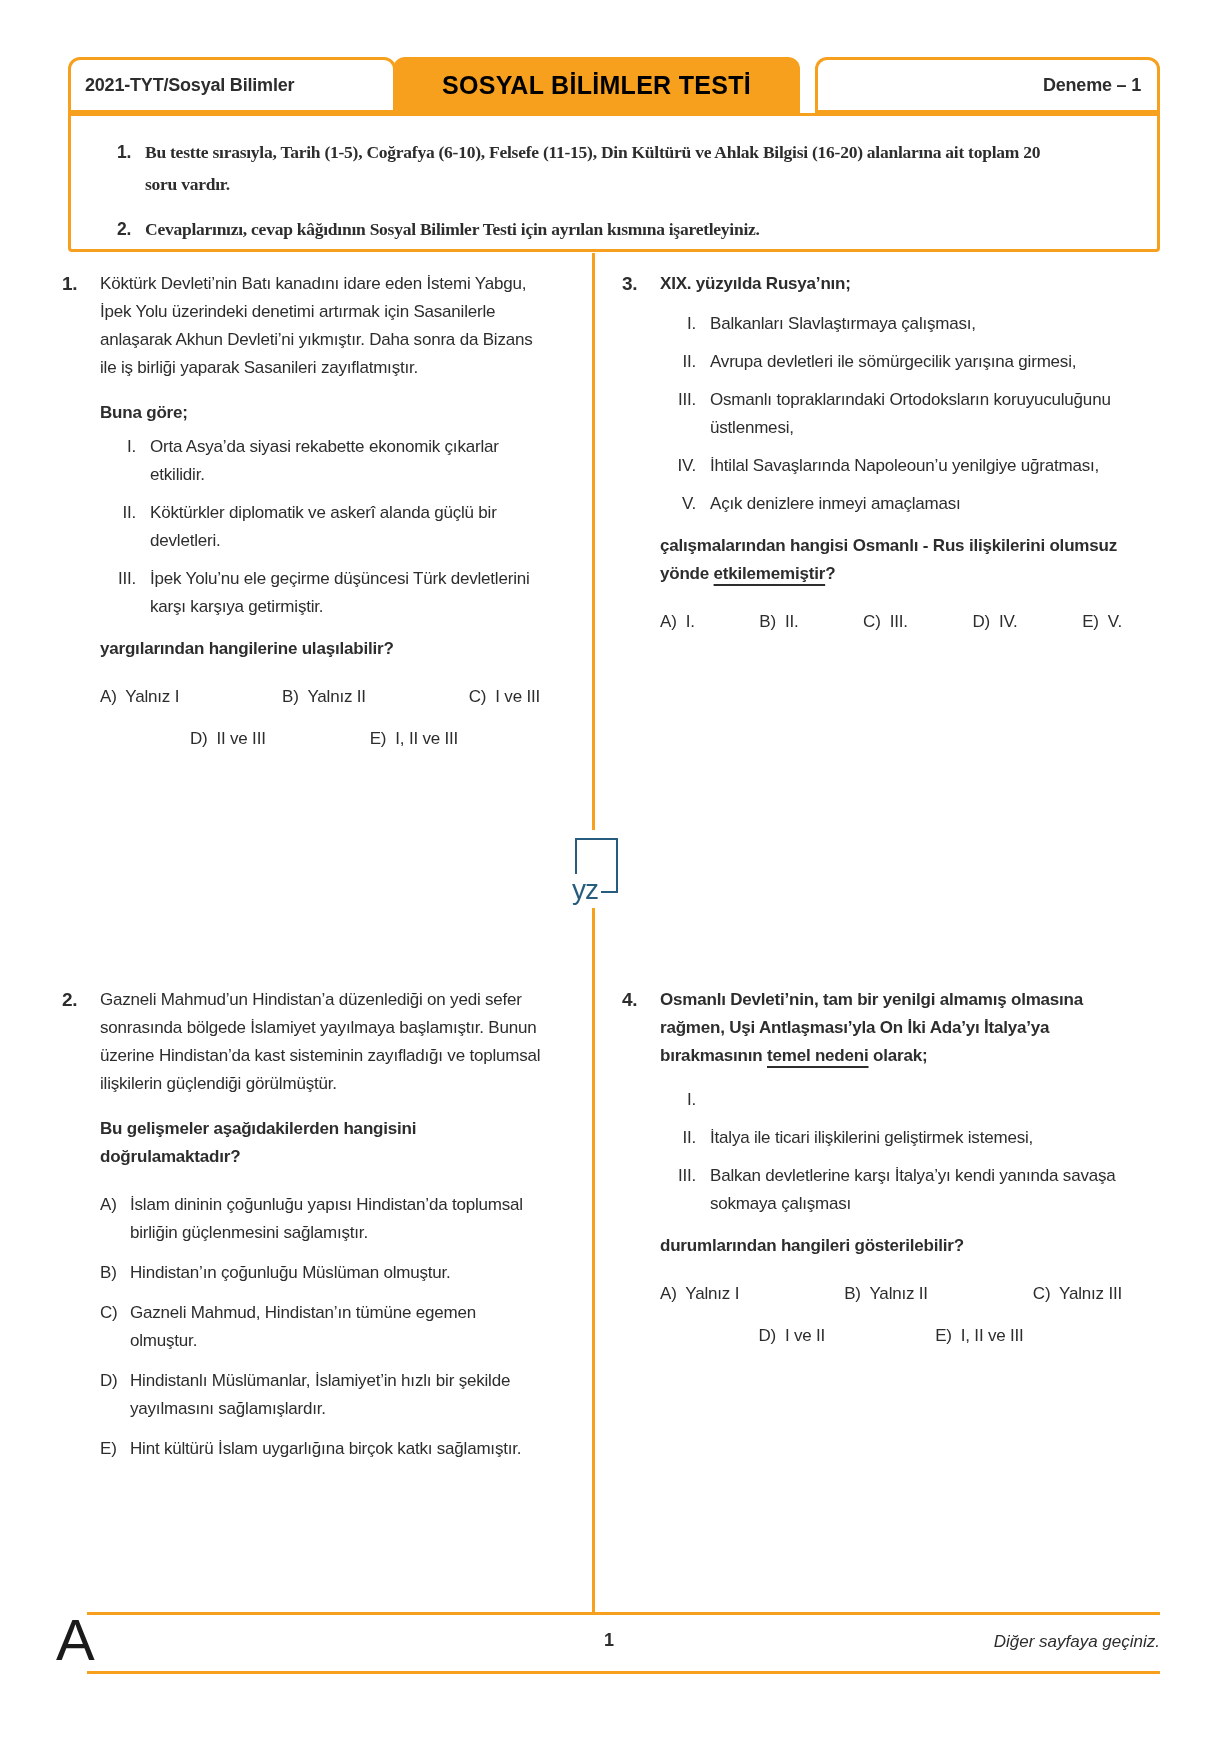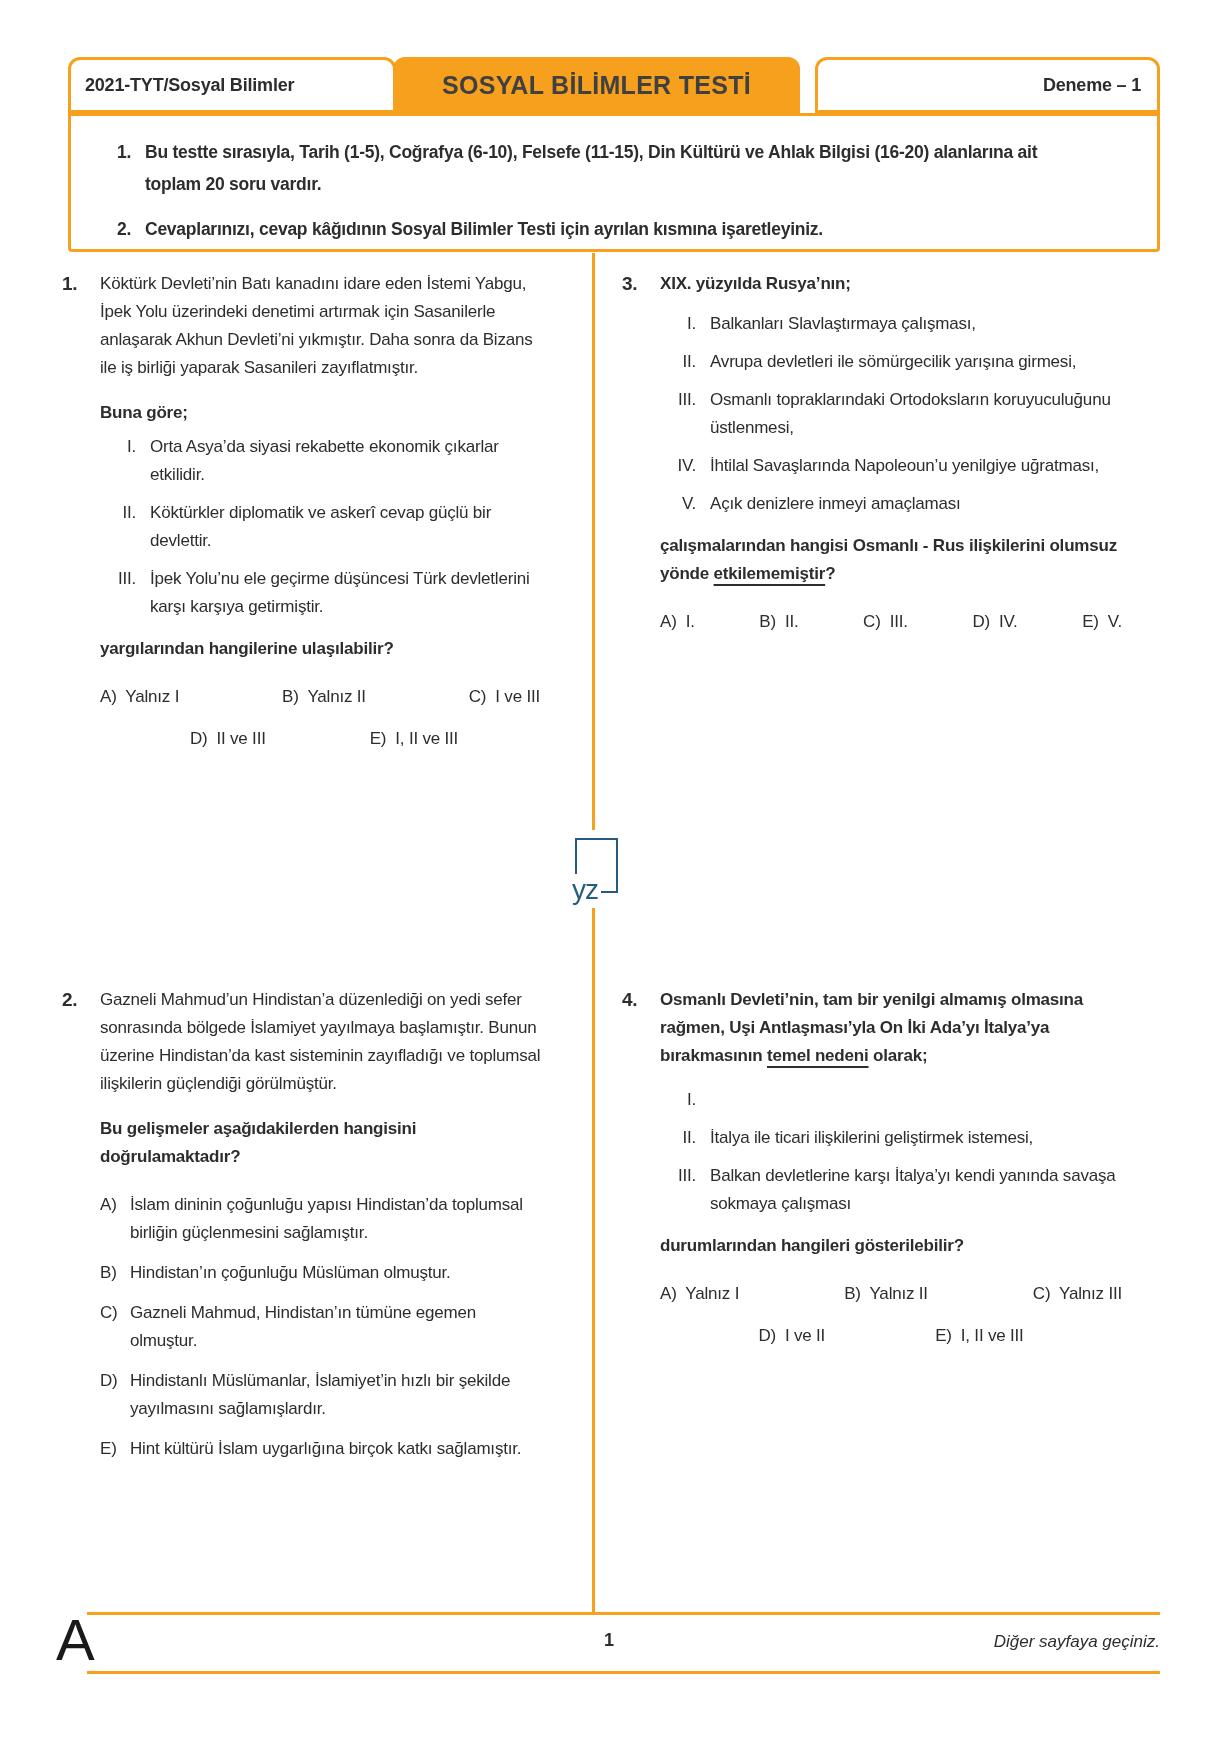--- a/index.html
+++ b/index.html
@@ -10,32 +10,32 @@
     color:#2d2d2d;
   }
   .page { position:relative; width:1218px; height:1740px; background:#fff; overflow:hidden; }
 
   
   .hbox { position:absolute; top:57px; height:56px; display:flex; align-items:center;
           font-weight:bold; font-size:18px; letter-spacing:-0.2px; }
   .hbox-left  { left:68px;  width:328px; border:3px solid #F6A01D; border-radius:12px 12px 0 0;
                 padding:0 14px; background:#fff; }
   .hbox-title { left:393px; width:407px; background:#F6A01D; border-radius:12px 12px 0 0;
-                justify-content:center; color:#404040; font-size:25px; letter-spacing:0.3px; }
+                justify-content:center; color:#000000; font-size:25px; letter-spacing:0.3px; }
   .hbox-right { left:815px; width:345px; border:3px solid #F6A01D; border-radius:12px 12px 0 0;
                 justify-content:flex-end; padding:0 16px; background:#fff; }
 
   
   .instructions { position:absolute; left:68px; top:113px; width:1092px; height:139px;
                   border:3px solid #F6A01D; border-radius:0 0 4px 4px;
                   padding:20px 24px 0 46px; }
   .inst-row { display:flex; font-weight:bold; font-size:17.5px; line-height:32px;
               letter-spacing:-0.25px; margin-bottom:13px; }
   .inst-num { flex:0 0 28px; }
-  .inst-text { max-width:905px; }
+  .inst-text { max-width:905px;font-family:Liberation Serif, serif; }
 
   
   .vdiv { position:absolute; left:592px; width:3px; background:#F6A01D; }
   .vdiv.seg1 { top:253px; height:577px; }
   .vdiv.seg2 { top:908px; height:704px; }
   .yz-logo { position:absolute; left:575px; top:838px; width:43px; height:55px; }
   .yz-frame { position:absolute; left:0; top:0; right:0; bottom:0;
               border:2.5px solid #265D7E; background:#fff; }
   .yz-text { position:absolute; left:-4px; bottom:-11px; background:#fff;
              color:#265D7E; font-weight:normal; font-size:28px; line-height:1;
@@ -108,21 +108,21 @@
     <div class="qc">
       <p class="para">Köktürk Devleti’nin Batı kanadını idare eden İstemi Yabgu, İpek Yolu üzerindeki denetimi artırmak için Sasanilerle anlaşarak Akhun Devleti’ni yıkmıştır. Daha sonra da Bizans ile iş birliği yaparak Sasanileri zayıflatmıştır.</p>
       <p class="lead">Buna göre;</p>
       <div>
         <div class="item">
           <span class="rn">I.</span>
           <span class="it">Orta Asya’da siyasi rekabette ekonomik çıkarlar etkilidir.</span>
         </div>
         <div class="item">
           <span class="rn">II.</span>
-          <span class="it">Köktürkler diplomatik ve askerî cevap güçlü bir devlettir.</span>
+          <span class="it">Köktürkler diplomatik ve askerî alanda güçlü bir devletleri.</span>
         </div>
         <div class="item">
           <span class="rn">III.</span>
           <span class="it">İpek Yolu’nu ele geçirme düşüncesi Türk devletlerini karşı karşıya getirmiştir.</span>
         </div>
       </div>
       <p class="ask">yargılarından hangilerine ulaşılabilir?</p>
       <div class="optrow spread">
         <span class="opt">A)  Yalnız I</span>
         <span class="opt">B)  Yalnız II</span>

